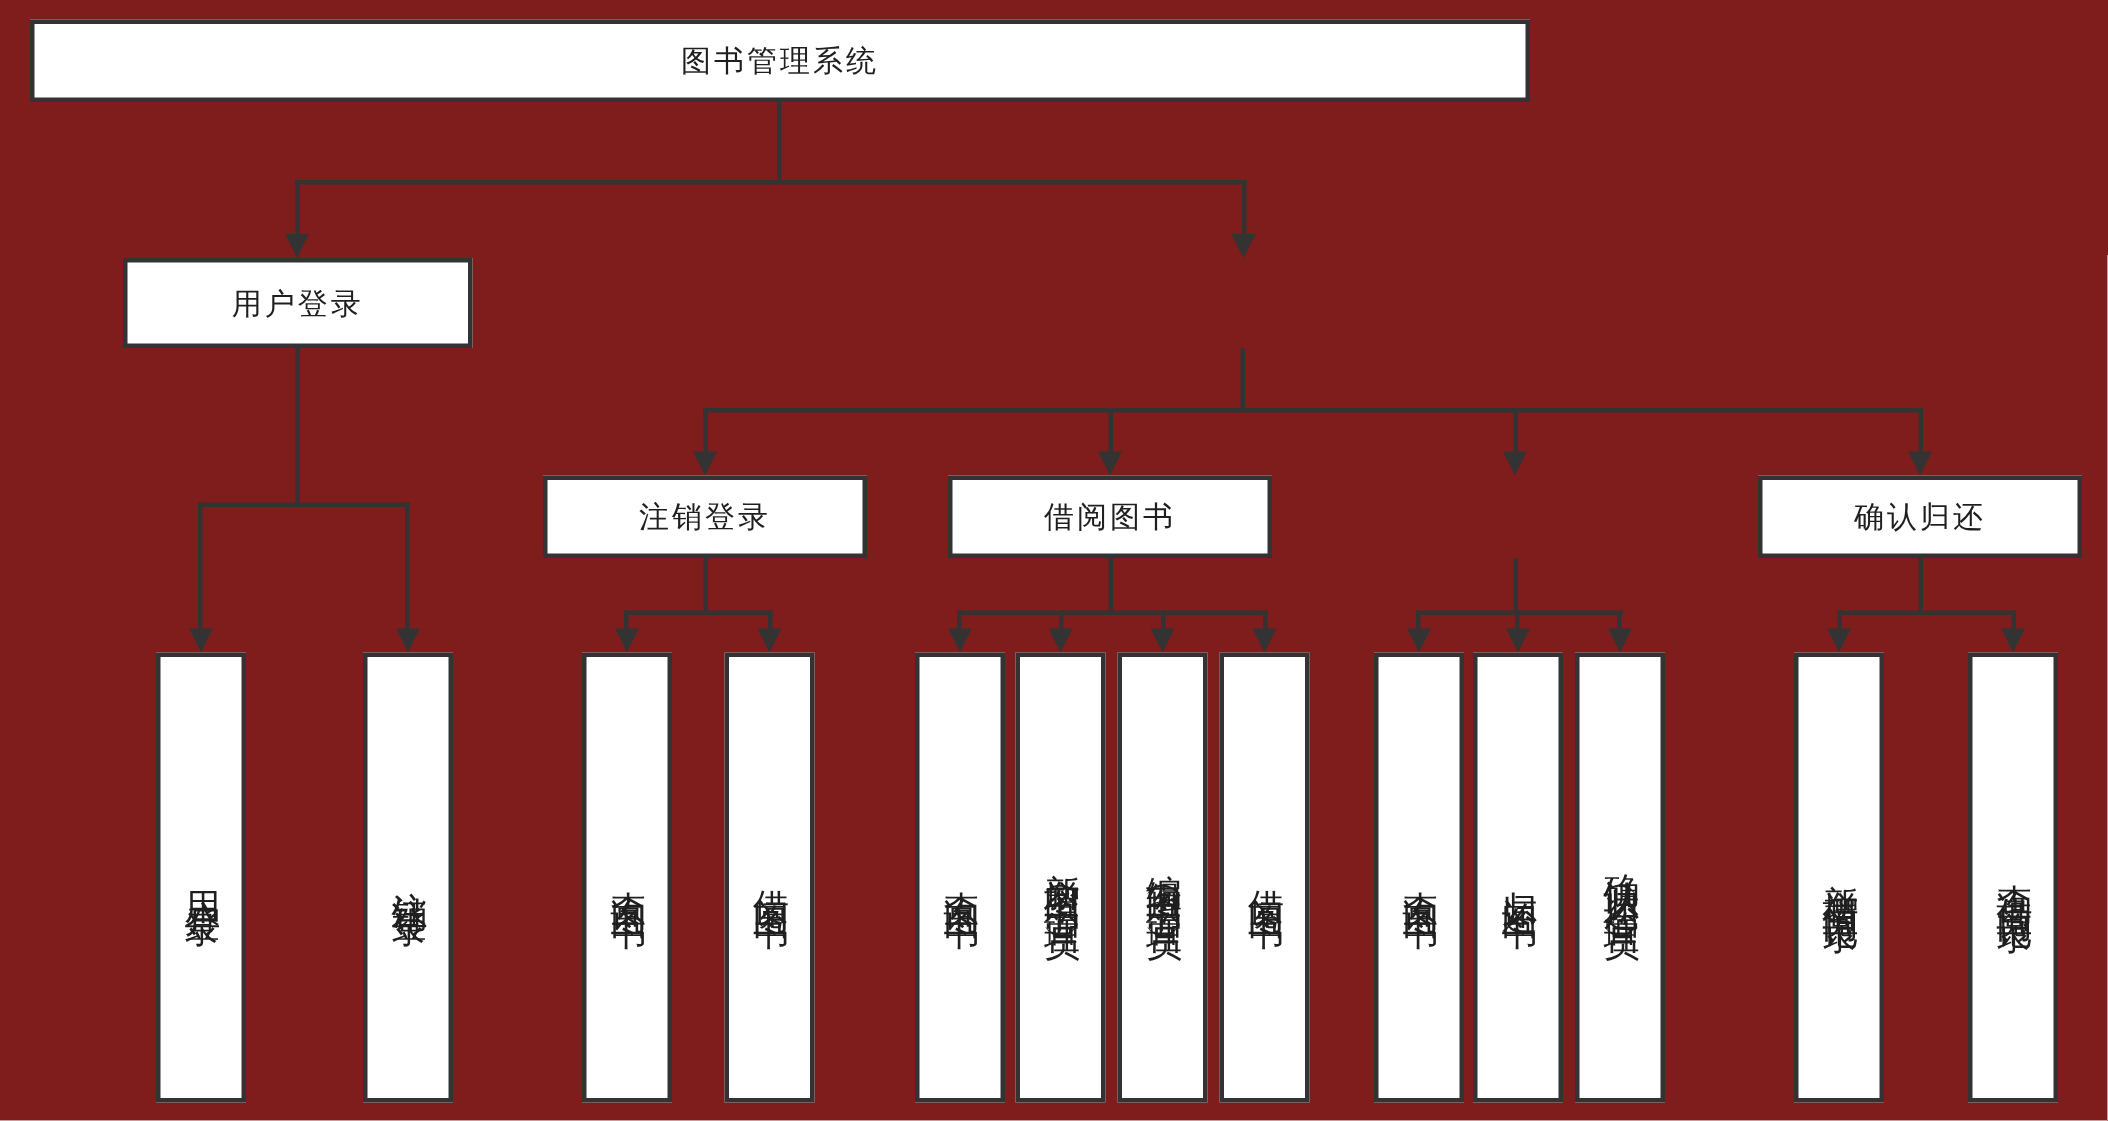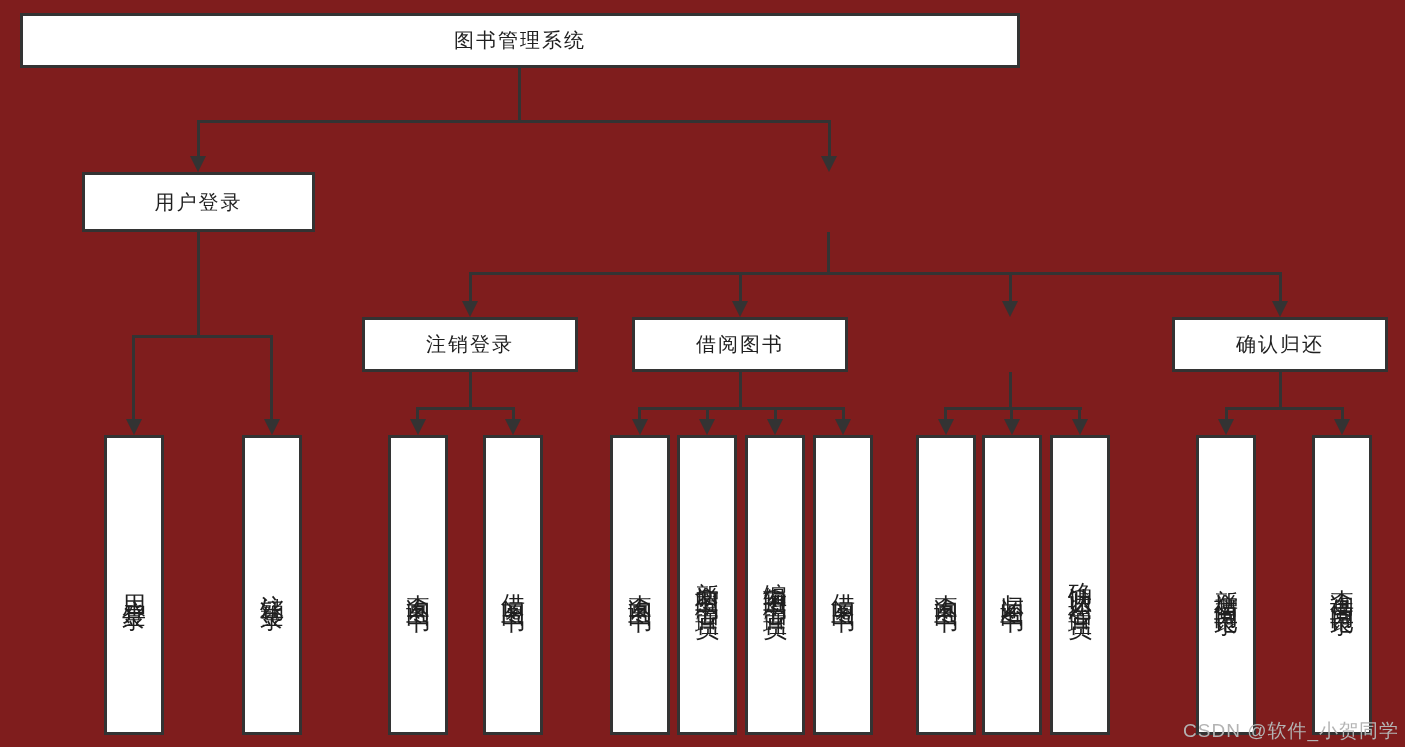--- a/index.html
+++ b/index.html
@@ -174,15 +174,14 @@
     <span class="vtext">确认归还（管理员）</span>
   </div>
 
   <div class="box leaf" style="left:1196px; top:435px; width:60px; height:300px;">
     <span class="vtext">新增借阅记录</span>
   </div>
   <div class="box leaf" style="left:1312px; top:435px; width:60px; height:300px;">
     <span class="vtext">查询借阅记录</span>
   </div>
 
-  <div class="watermark">CSDN @软件_小贺同学</div>
 
 </div>
 
 </body></html>

